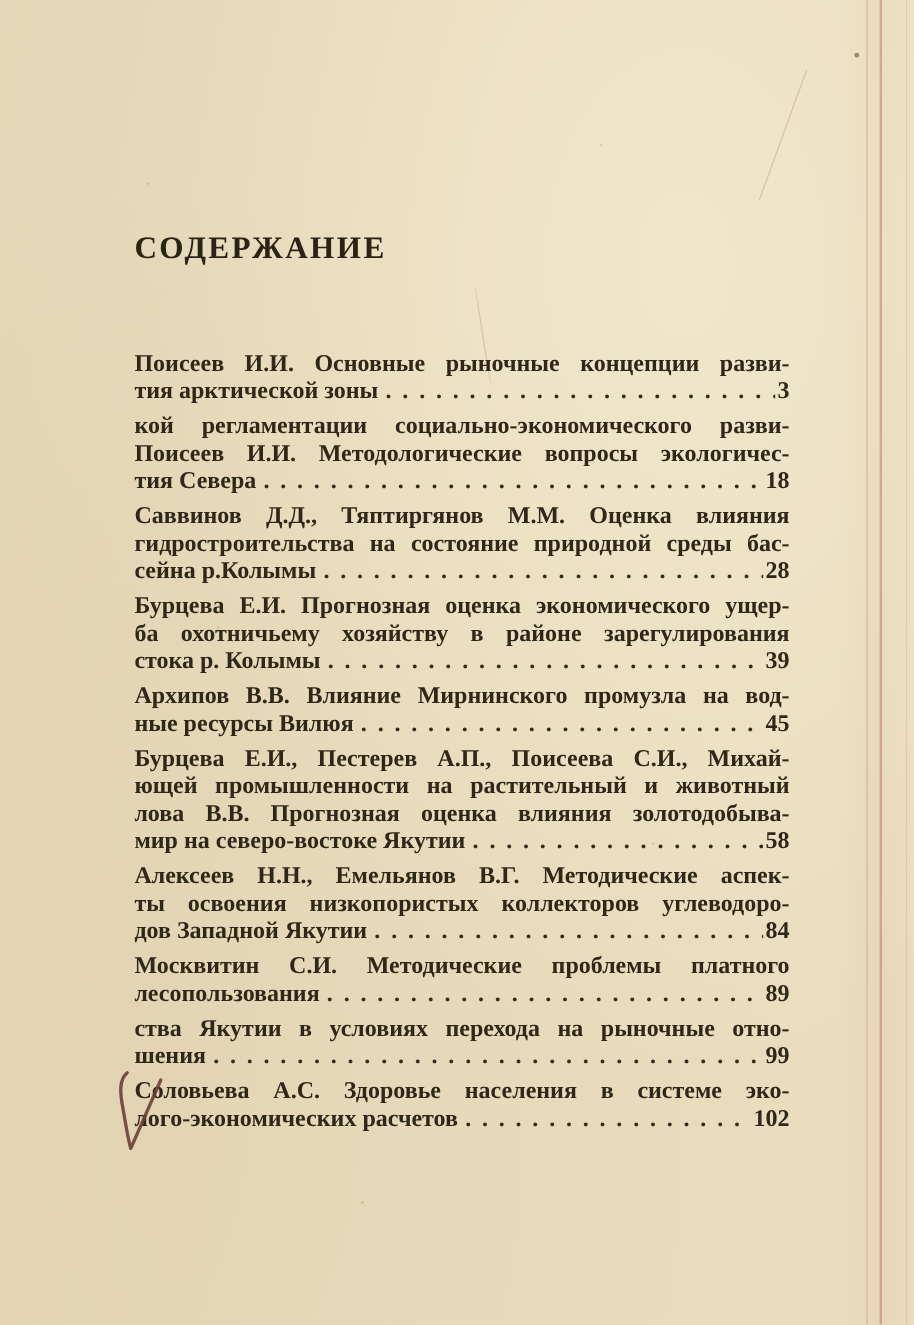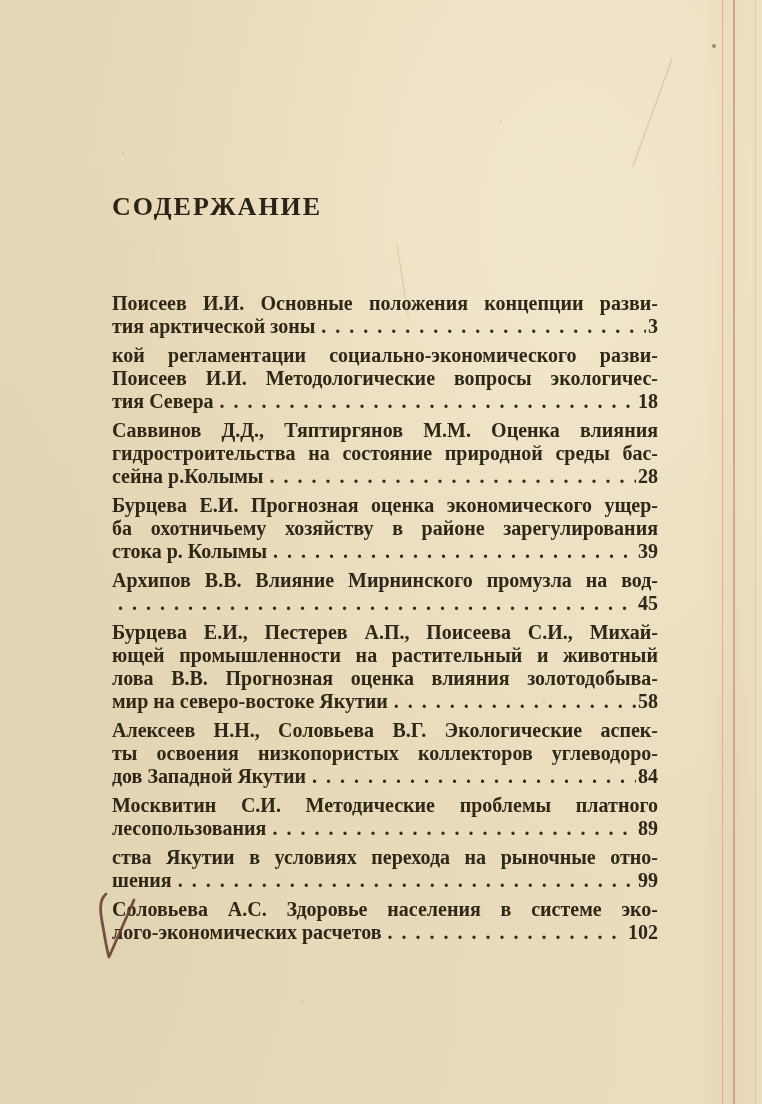--- a/index.html
+++ b/index.html
@@ -81,21 +81,21 @@
   <div class="edge-line-b"></div>
   <div class="edge-line-c"></div>
   <div class="scratch-1"></div>
   <div class="scratch-2"></div>
   <div class="specks"></div>
 
   <h1 class="title">СОДЕРЖАНИЕ</h1>
 
   <div class="toc">
   <div class="entry">
-    <div class="line">Поисеев И.И. Основные положения концепции разви-</div>
+    <div class="line">Поисеев И.И. Основные рыночные концепции разви-</div>
         <div class="lastline">
       <span class="ltext">тия арктической зоны</span>
       <span class="leader">............................................................</span>
       <span class="pagenum">3</span>
     </div>
   </div>
 
   <div class="entry">
     <div class="line">кой регламентации социально-экономического разви-</div>
         <div class="line">Поисеев И.И. Методологические вопросы экологичес-</div>
@@ -122,38 +122,39 @@
         <div class="lastline">
       <span class="ltext">стока р. Колымы</span>
       <span class="leader">............................................................</span>
       <span class="pagenum">39</span>
     </div>
   </div>
 
   <div class="entry">
     <div class="line">Архипов В.В. Влияние Мирнинского промузла на вод-</div>
         <div class="lastline">
+      <span class="ltext">ные ресурсы Вилюя</span>
       <span class="leader">............................................................</span>
       <span class="pagenum">45</span>
     </div>
   </div>
 
   <div class="entry">
     <div class="line">Бурцева Е.И., Пестерев А.П., Поисеева С.И., Михай-</div>
         <div class="line">ющей промышленности на растительный и животный</div>
         <div class="line">лова В.В. Прогнозная оценка влияния золотодобыва-</div>
         <div class="lastline">
       <span class="ltext">мир на северо-востоке Якутии</span>
       <span class="leader">............................................................</span>
       <span class="pagenum">58</span>
     </div>
   </div>
 
   <div class="entry">
-    <div class="line">Алексеев Н.Н., Соловьева В.Г. Экологические аспек-</div>
+    <div class="line">Алексеев Н.Н., Емельянов В.Г. Методические аспек-</div>
         <div class="line">ты освоения низкопористых коллекторов углеводоро-</div>
         <div class="lastline">
       <span class="ltext">дов Западной Якутии</span>
       <span class="leader">............................................................</span>
       <span class="pagenum">84</span>
     </div>
   </div>
 
   <div class="entry">
     <div class="line">Москвитин С.И. Методические проблемы платного</div>

